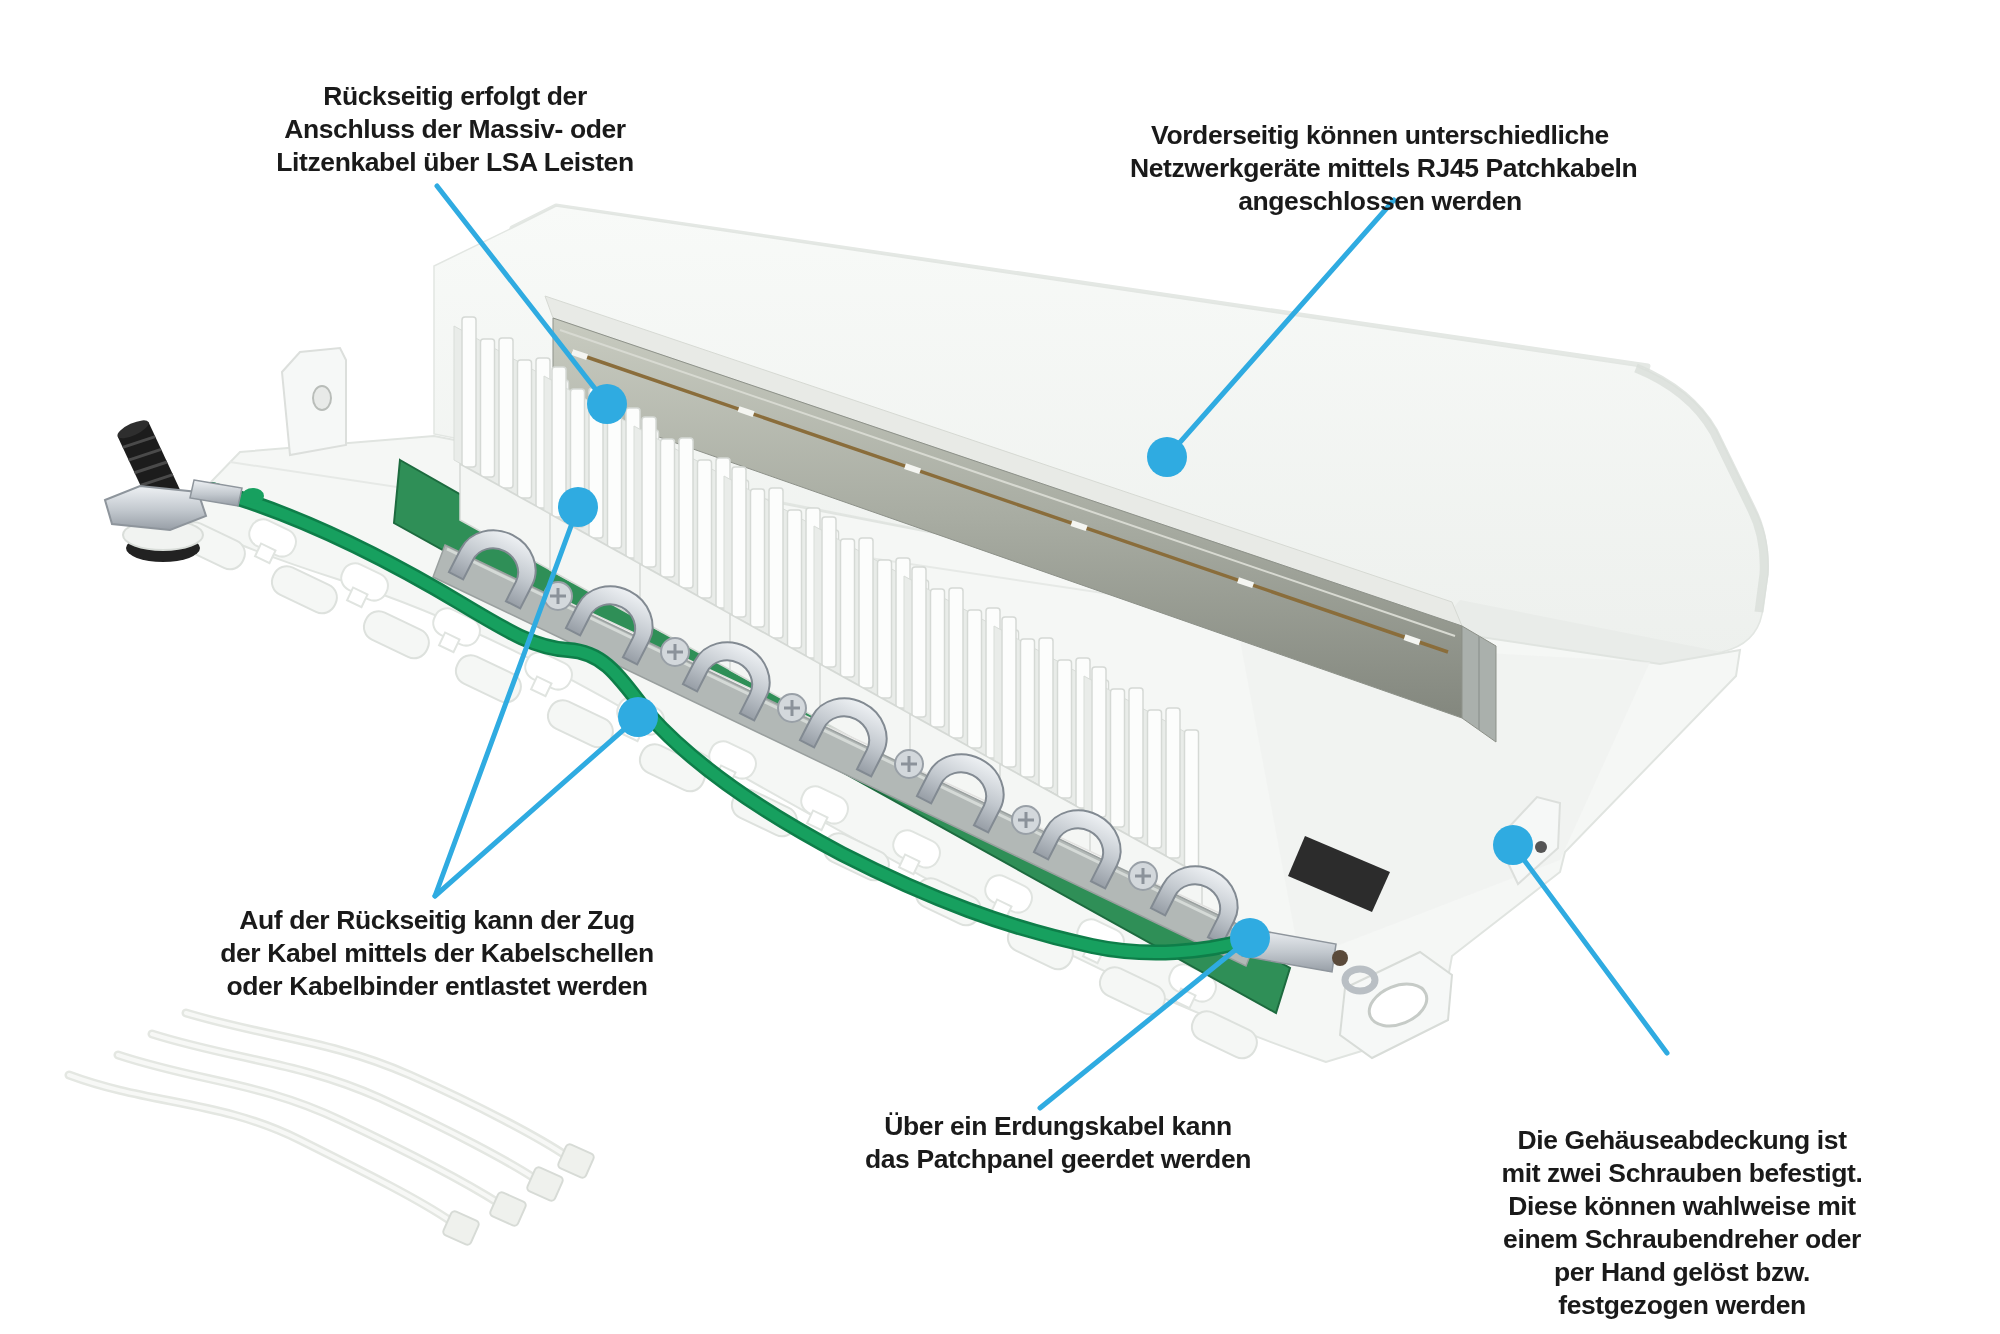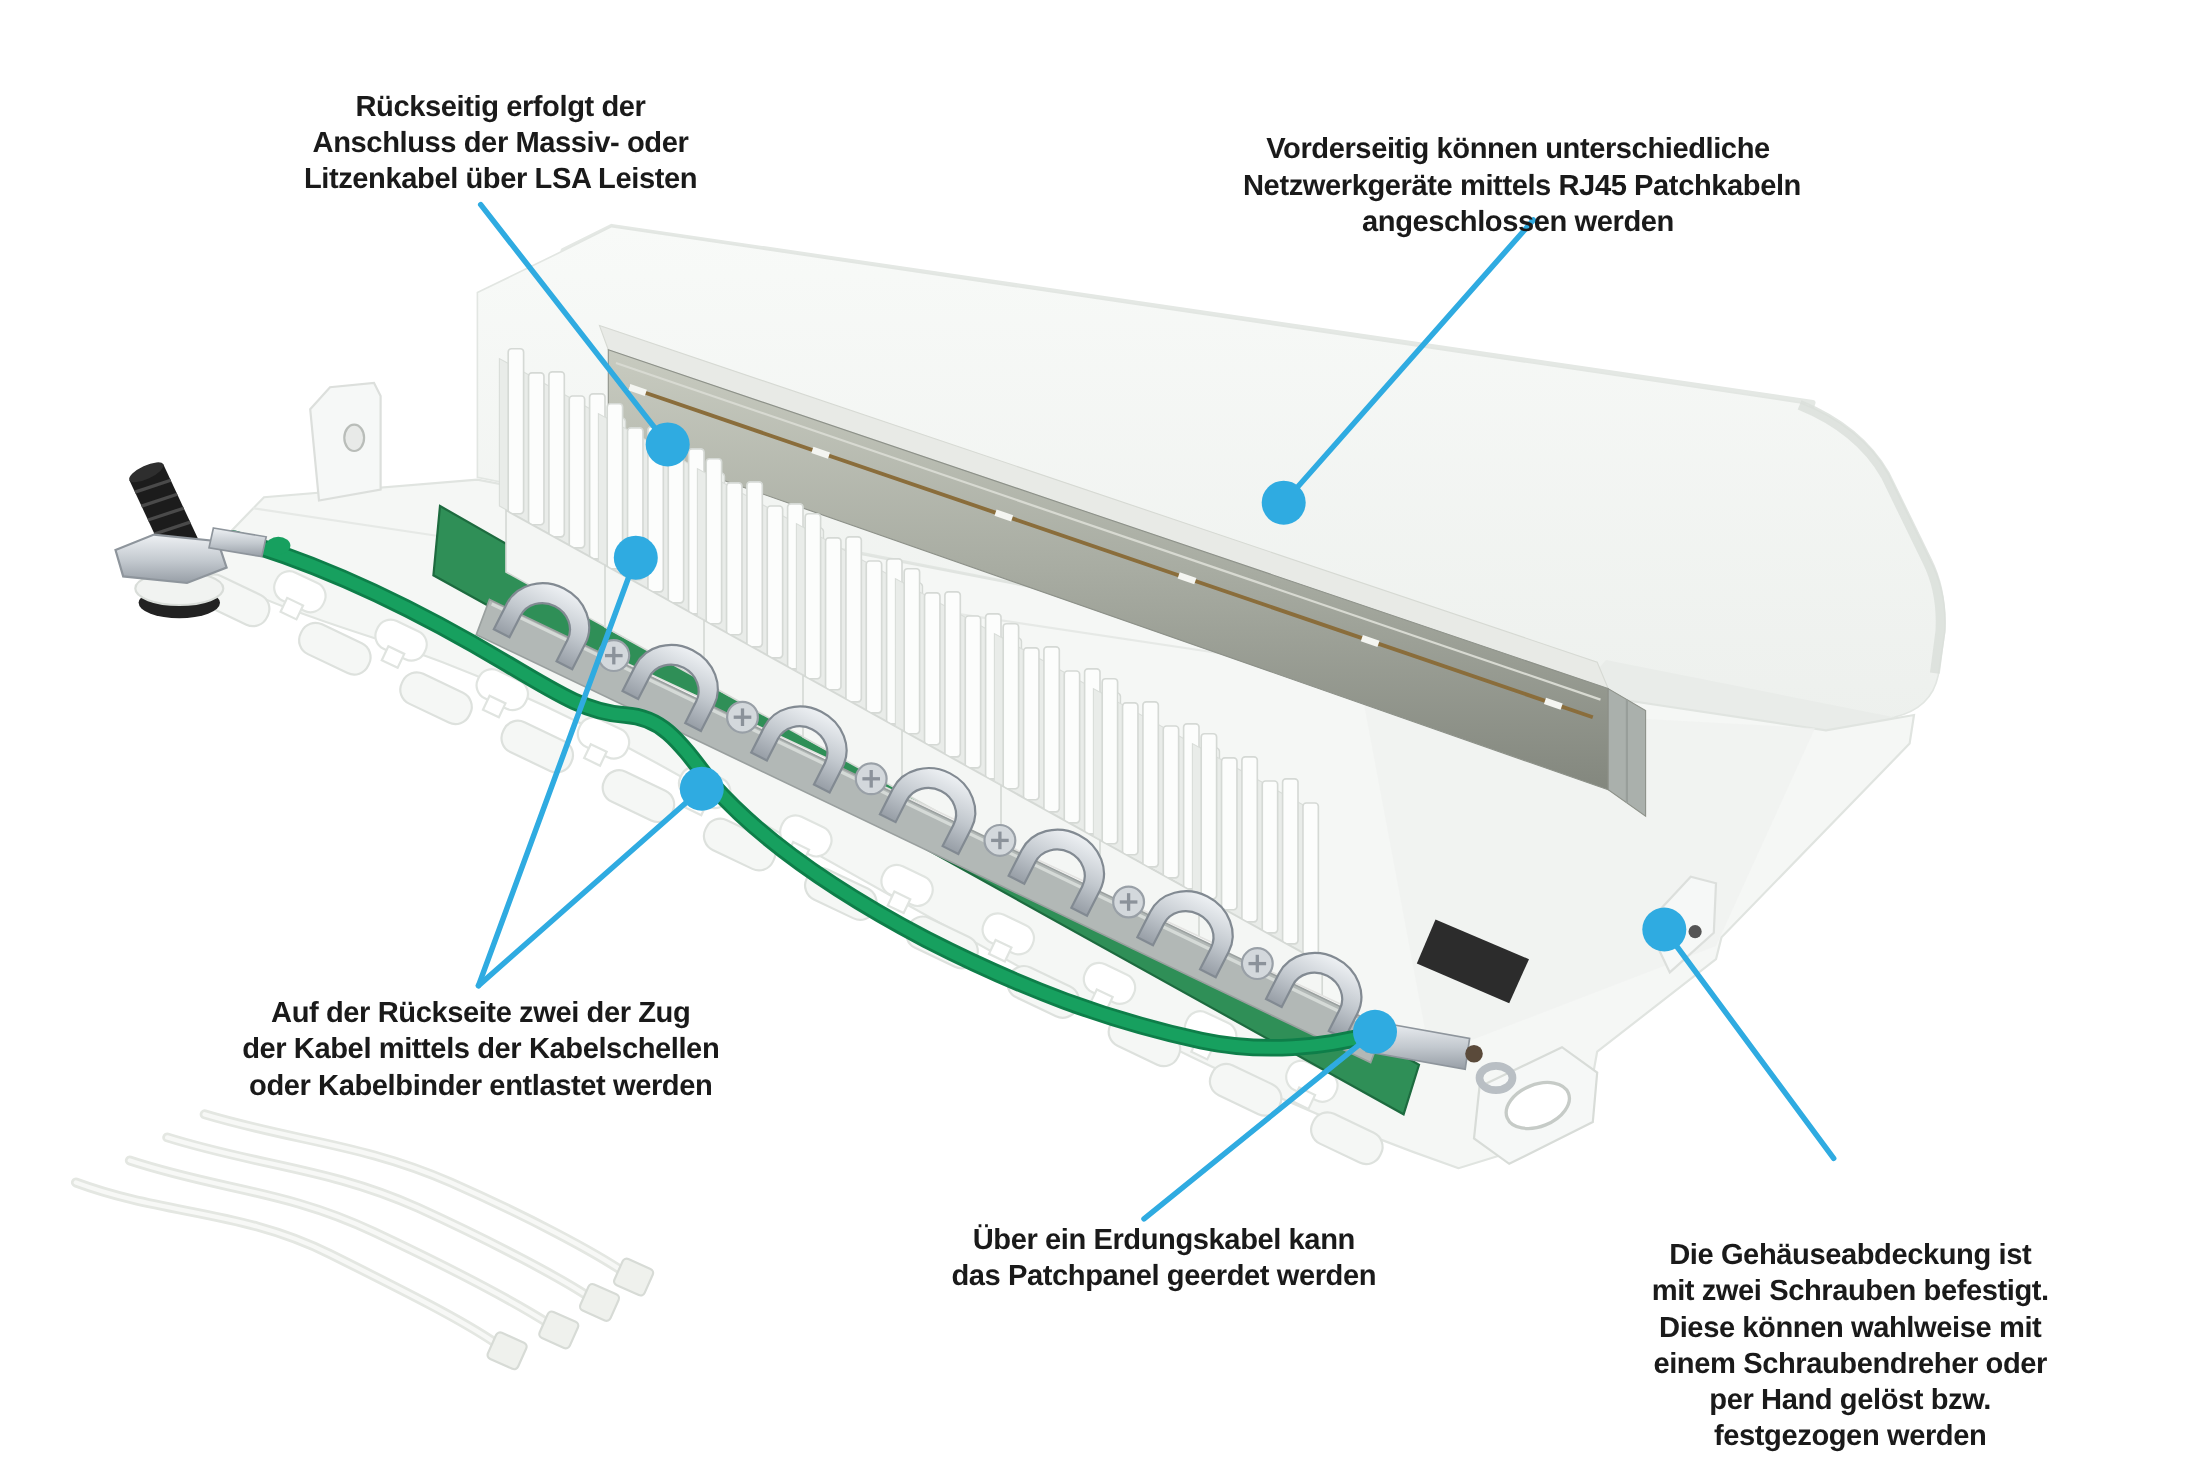--- a/index.html
+++ b/index.html
@@ -274,21 +274,21 @@
     <div>Litzenkabel über LSA Leisten</div>
   </div>
 
   <div class="callout" style="left:1130px;top:106px;width:500px;margin-top:13px;">
     <div>Vorderseitig können unterschiedliche</div>
     <div>Netzwerkgeräte mittels RJ45 Patchkabeln</div>
     <div>angeschlossen werden</div>
   </div>
 
   <div class="callout" style="left:217px;top:904px;width:440px;">
-    <div>Auf der Rückseite zwei der Zug</div>
+    <div>Auf der Rückseitig kann der Zug</div>
     <div>der Kabel mittels der Kabelschellen</div>
     <div>oder Kabelbinder entlastet werden</div>
   </div>
 
   <div class="callout" style="left:858px;top:1110px;width:400px;text-align:center;">
     <div>Über ein Erdungskabel kann</div>
     <div>das Patchpanel geerdet werden</div>
   </div>
 
   <div class="callout" style="left:1482px;top:1124px;width:400px;">

